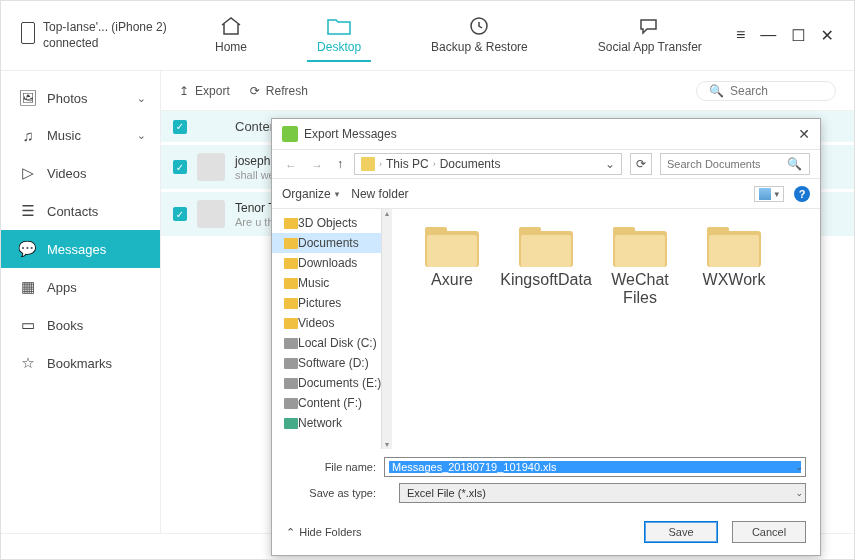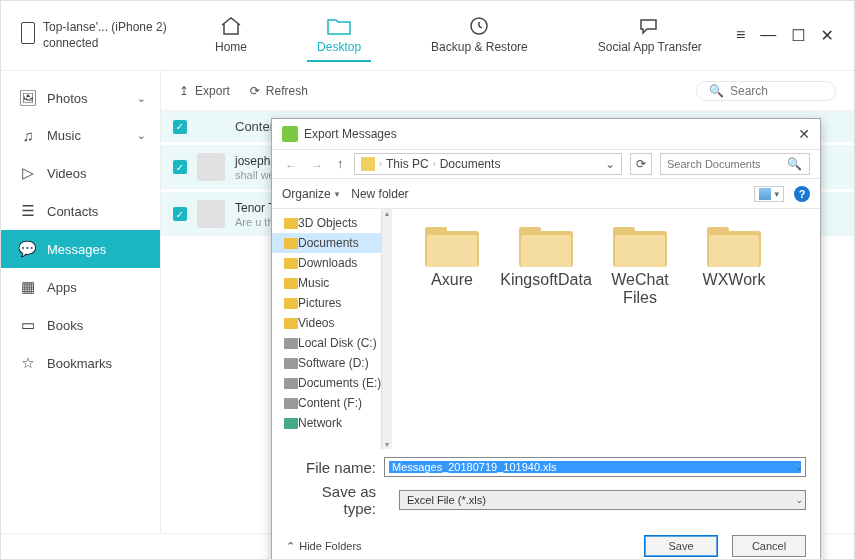--- a/index.html
+++ b/index.html
@@ -80,21 +80,21 @@
 .files { flex: 1; display: flex; flex-wrap: wrap; align-content: flex-start; gap: 14px; padding: 16px 20px; }
 .folder { width: 80px; display: flex; flex-direction: column; align-items: center; gap: 4px; cursor: pointer; }
 .folder-icon { width: 54px; height: 42px; position: relative; }
 .folder-back { position: absolute; bottom: 0; width: 54px; height: 36px; background: #e8c878; border-radius: 2px 3px 3px 3px; }
 .folder-tab { position: absolute; top: 2px; left: 0; width: 22px; height: 8px; background: #e8c878; border-radius: 2px 2px 0 0; }
 .folder-front { position: absolute; bottom: 0; left: 2px; width: 50px; height: 32px; background: #f5dca0; border-radius: 2px; }
 .folder-label { font-size: 16px; text-align: center; }
 
 .dlg-fields { padding: 8px 14px; display: flex; flex-direction: column; gap: 6px; }
 .field-row { display: flex; align-items: center; gap: 8px; }
-.field-label { width: 90px; text-align: right; font-size: 15px; }
+.field-label { width: 90px; text-align: right; font-size: 11px; }
 .field-input { flex: 1; height: 20px; border: 1px solid #888; background: #fff; display: flex; align-items: center; padding: 0 4px; position: relative; }
 .field-input.select { background: #eee; margin-left: 15px; }
 .field-value { flex: 1; background: #3399ff; color: #fff; padding: 0 3px; font-size: 11px; }
 .field-value.plain { background: transparent; color: #333; }
 .field-drop { position: absolute; right: 2px; color: #555; cursor: pointer; font-size: 9px; }
 
 .dlg-footer { display: flex; align-items: center; padding: 10px 14px 12px; gap: 8px; }
 .hide-folders { display: flex; align-items: center; gap: 4px; cursor: pointer; font-size: 11px; }
 .dlg-btn { margin-left: 6px; width: 74px; height: 22px; border: 1px solid #888; background: #f3f3f3; cursor: pointer; font-size: 11px; display: flex; align-items: center; justify-content: center; }
 .dlg-btn.primary { border: 1px solid #0078d7; box-shadow: inset 0 0 0 1px #5aa3e8; }

